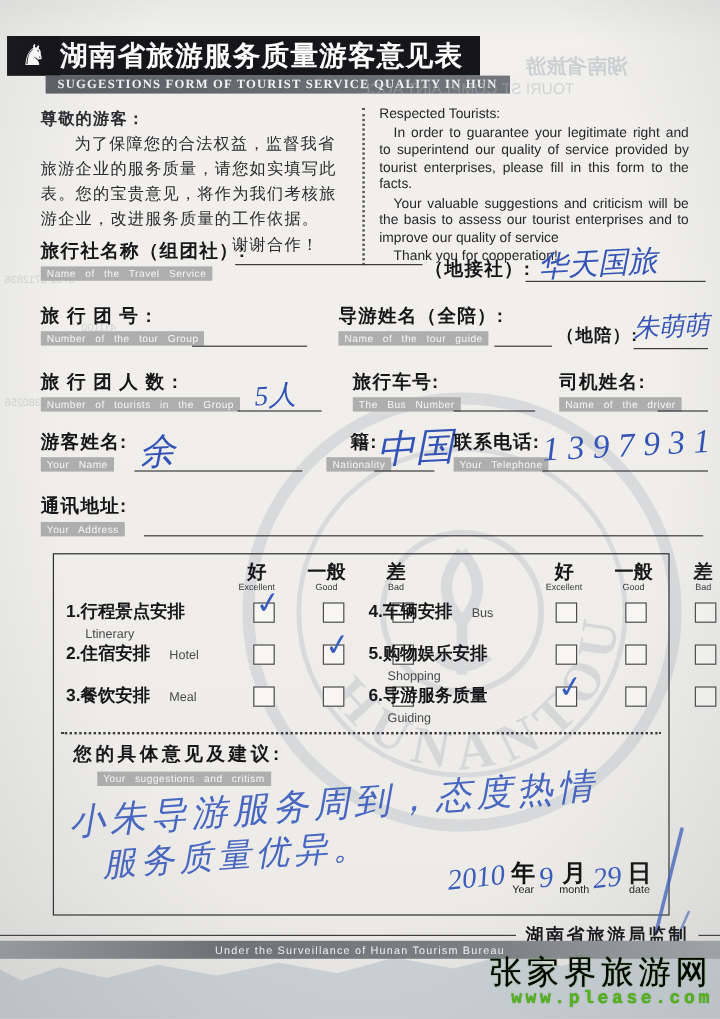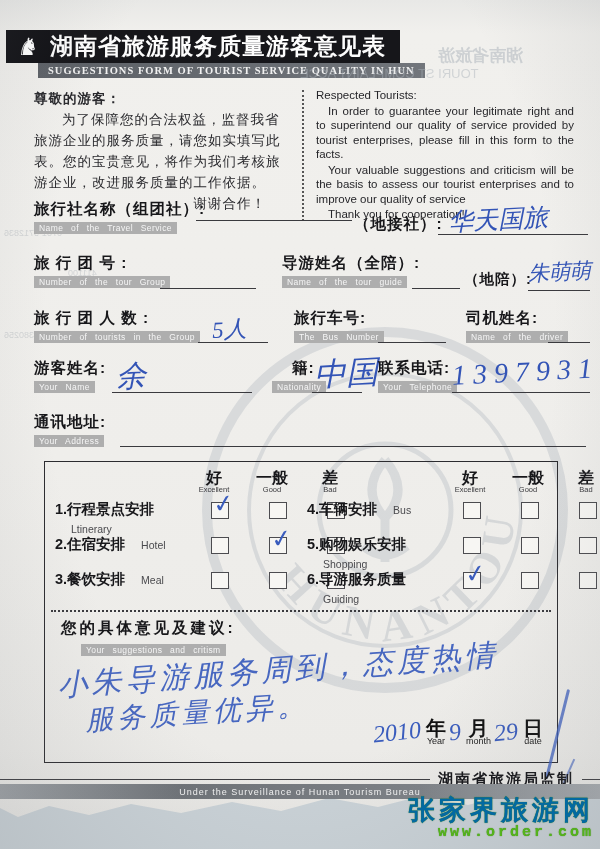--- a/index.html
+++ b/index.html
@@ -61,21 +61,21 @@
   .dhw{color:#3a5cbd;font-family:cursive;font-style:italic;font-size:24px;margin:0 3px;transform:rotate(-6deg);}
 
   
   .sup-line{position:absolute;left:0;top:770px;width:600px;display:flex;align-items:center;}
   .sup-line .rule{flex:1;border-top:1.6px solid #3c3c40;}
   .sup-line .rule.right{flex:0 0 18px;}
   .sup-cn{font-weight:bold;font-size:15px;color:#141418;letter-spacing:2px;padding:0 8px;white-space:nowrap;}
   .sup-bar{position:absolute;left:0;top:784px;width:600px;height:15px;background:linear-gradient(90deg,#9b9fa3,#6e7277 30%,#7d8186 70%,#a6aaae);display:flex;align-items:center;justify-content:center;}
   .sup-bar span{color:#f2f2f2;font-size:9px;letter-spacing:1px;}
   .site{position:absolute;right:6px;top:796px;text-align:right;z-index:5;}
-  .site .nm{font-family:"Liberation Serif",serif;font-weight:bold;font-size:27px;color:#0369a1;letter-spacing:4px;text-shadow:0 0 1px #2f7a08;display:block;line-height:28px;}
+  .site .nm{font-family:"Liberation Serif",serif;font-weight:normal;font-size:27px;color:#000000;letter-spacing:4px;text-shadow:0 0 1px #2f7a08;display:block;line-height:28px;}
   .site .url{font-family:"Liberation Mono",monospace;font-weight:bold;font-size:15px;color:#55b41c;letter-spacing:3px;text-shadow:0 0 1px #2f7a08;display:block;}
 
   .stamp{position:absolute;left:185px;top:310px;opacity:.4;pointer-events:none;}
   .penstroke{position:absolute;left:556px;top:688px;width:2.5px;height:92px;background:#3a5cbd;transform:rotate(14deg);opacity:.75;border-radius:2px;}
   .penstroke2{position:absolute;left:568px;top:758px;width:2px;height:26px;background:#3a5cbd;transform:rotate(24deg);opacity:.6;}
 </style>
 </head>
 <body>
 
 <div class="paper"></div>
@@ -315,16 +315,16 @@
   <span class="rule"></span>
   <span class="sup-cn">湖南省旅游局监制</span>
   <span class="rule right"></span>
 </div>
 <div class="sup-bar">
   <span>Under the Surveillance of Hunan Tourism Bureau</span>
 </div>
 
 <div class="site">
   <span class="nm">张家界旅游网</span>
-  <span class="url">www.order.com</span>
+  <span class="url">www.please.com</span>
 </div>
 
 <div class="shade"></div>
 
 </body></html>

